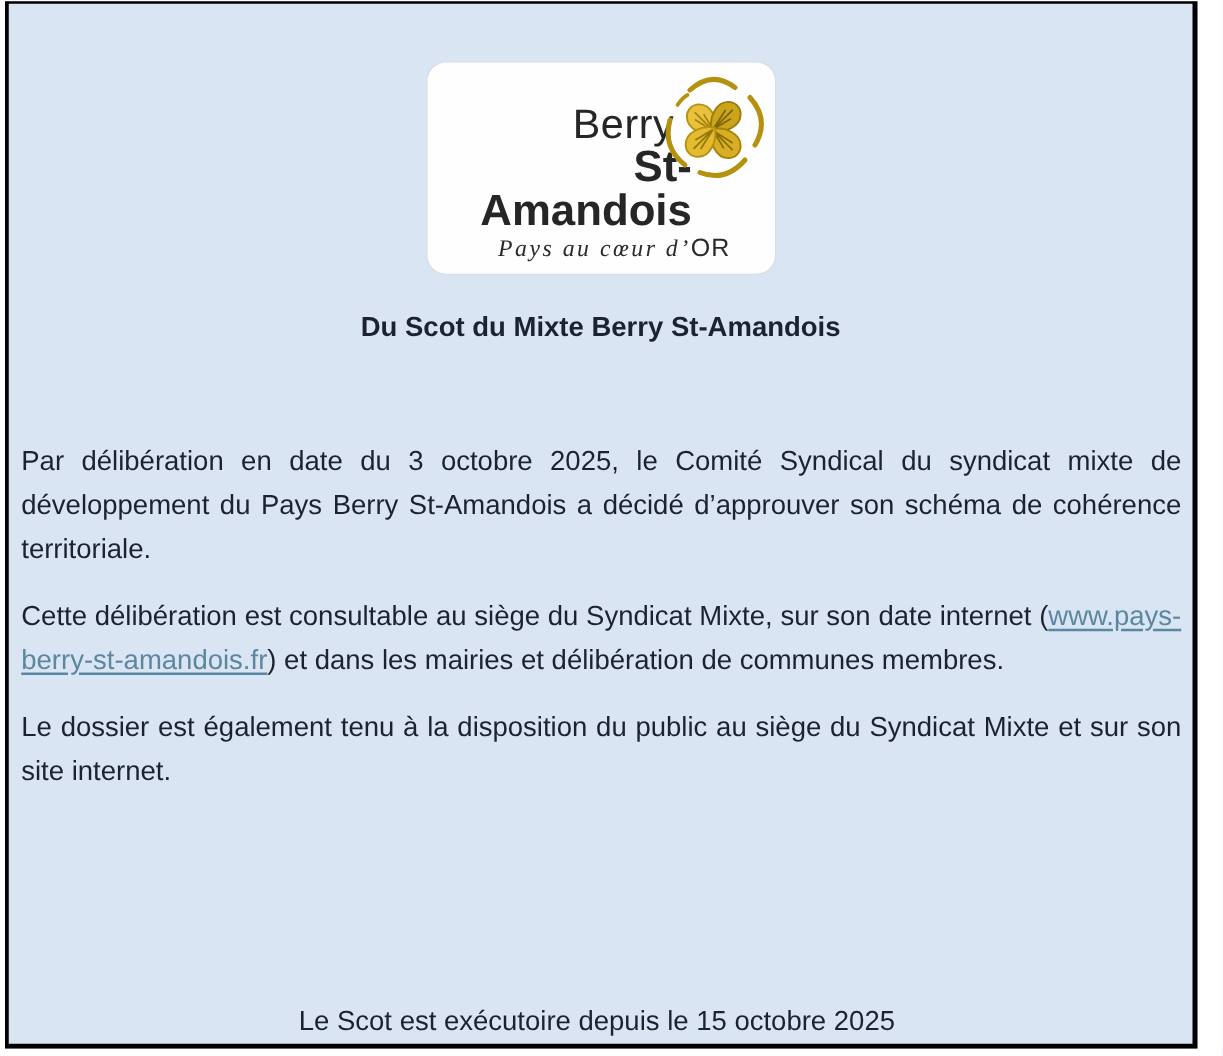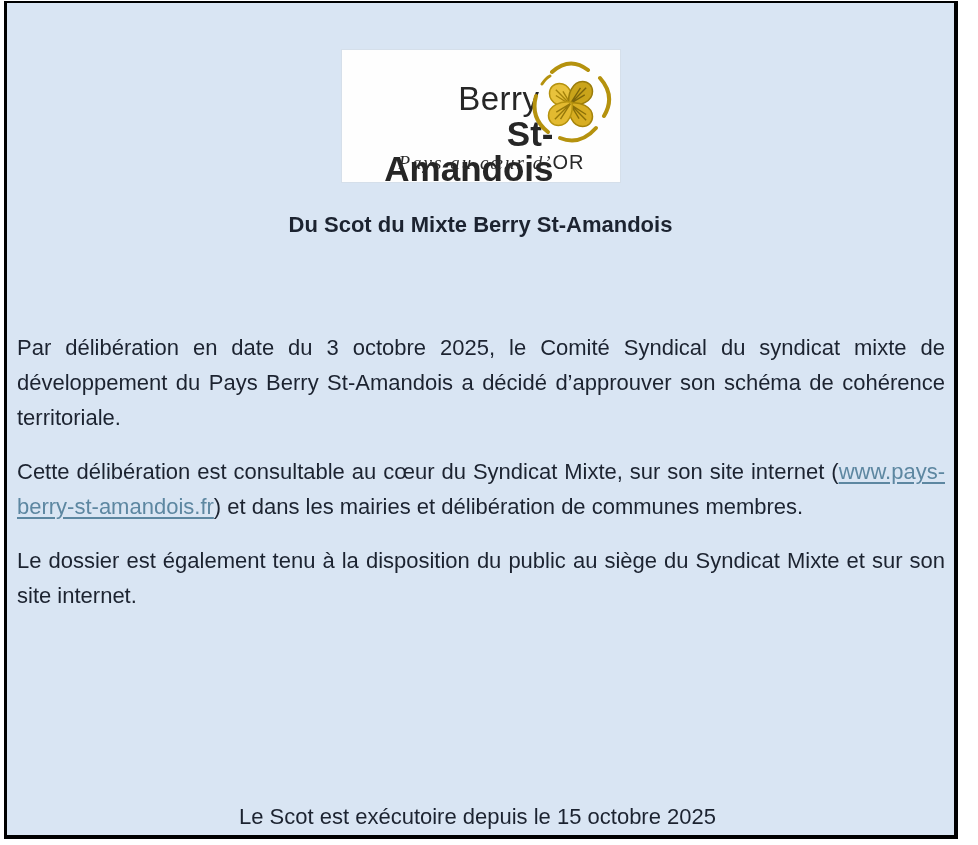--- a/index.html
+++ b/index.html
@@ -18,25 +18,26 @@
     border-left: 3px solid #000;
     border-right: 4px solid #000;
     border-bottom: 4px solid #000;
     display: flex;
     flex-direction: column;
     color: #1c2330;
   }
   
   .logo-box {
     width: 278px;
-    height: 132px;
+    height: 169px;
     background: #fefefe;
     margin: 47px auto 0 auto;
     position: relative;
     box-shadow: 0 0 0 1px rgba(210,218,228,0.6);
+    border-radius: 15px;
   }
   .logo-text {
     position: absolute;
     top: 32px;
     left: 0;
     width: 212px;
     text-align: right;
     color: #262626;
     line-height: 1.0;
   }
@@ -94,21 +95,21 @@
     font-weight: 700;
   }
   
   .body-text {
     padding: 0 9px 0 10px;
     margin-top: 76px;
     font-size: 22px;
     line-height: 35px;
   }
   .body-text p {
-    margin: 16px 0 19px 0;
+    margin: 0 0 19px 0;
     text-align: justify;
   }
   .body-text p:last-child { margin-bottom: 0; }
   a.doc-link {
     color: #5d87a1;
     text-decoration: underline;
     text-underline-offset: 3px;
     cursor: pointer;
   }
   
@@ -158,19 +159,19 @@
         </g>
       </g>
     </svg>
     <div class="logo-tagline"><span class="tg-italic">Pays au cœur d’</span><span class="tg-caps">OR</span></div>
   </div>
 
   <div class="subtitle">Du Scot du Mixte Berry St-Amandois</div>
 
   <div class="body-text">
     <p><span>Par délibération en date du 3 octobre 2025, le Comité Syndical du syndicat mixte de développement du Pays Berry St-Amandois a décidé d’approuver son schéma de cohérence territoriale.</span></p>
-    <p><span>Cette délibération est consultable au cœur du Syndicat Mixte, sur son site internet (</span><a class="doc-link">www.pays-berry-st-amandois.fr</a><span>) et dans les mairies et délibération de communes membres.</span></p>
+    <p><span>Cette délibération est consultable au siège du Syndicat Mixte, sur son date internet (</span><a class="doc-link">www.pays-berry-st-amandois.fr</a><span>) et dans les mairies et délibération de communes membres.</span></p>
     <p><span>Le dossier est également tenu à la disposition du public au siège du Syndicat Mixte et sur son site internet.</span></p>
   </div>
 
   <div class="footer-line">Le Scot est exécutoire depuis le 15 octobre 2025</div>
 
 </div>
 
 </body></html>

